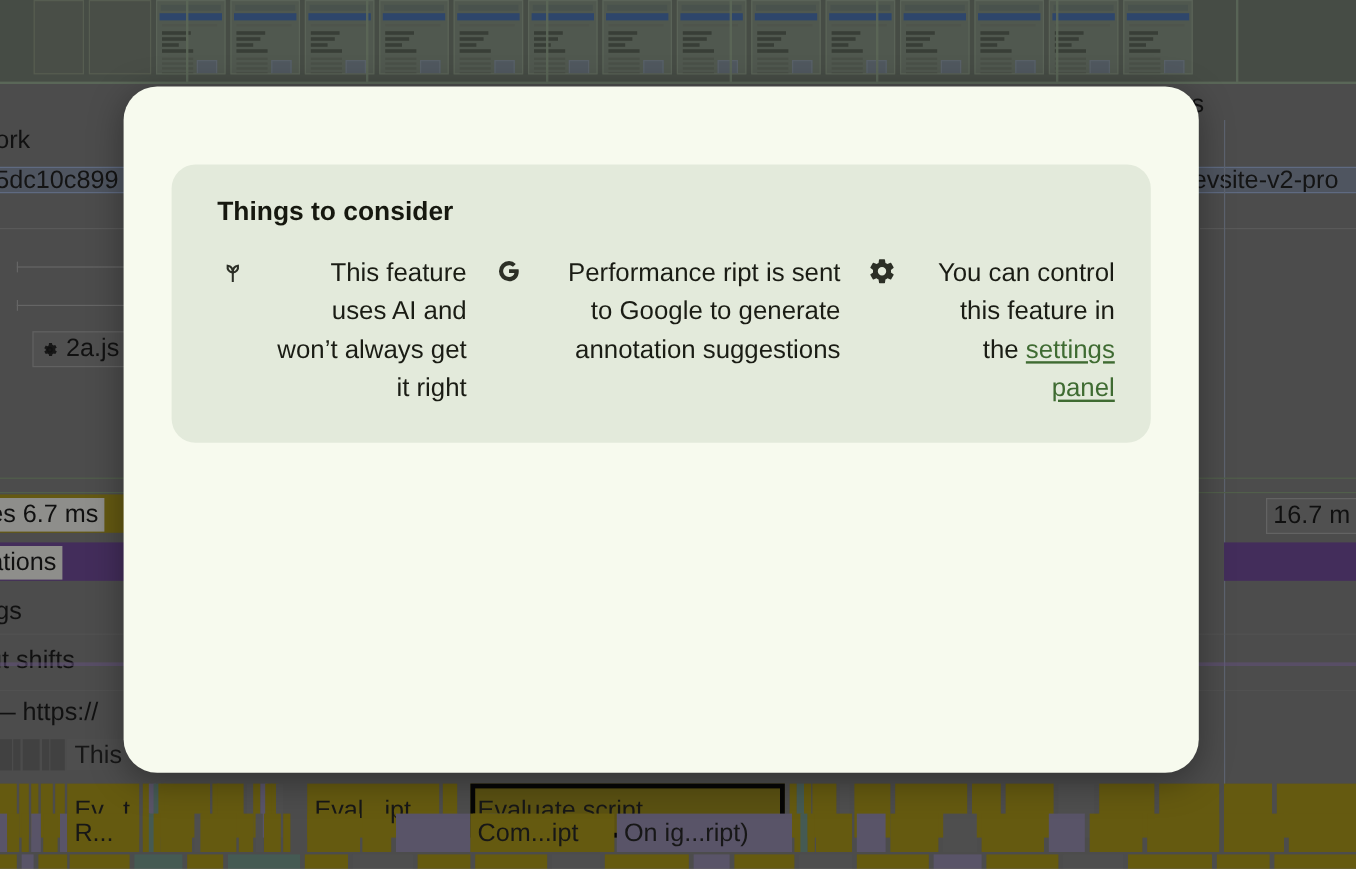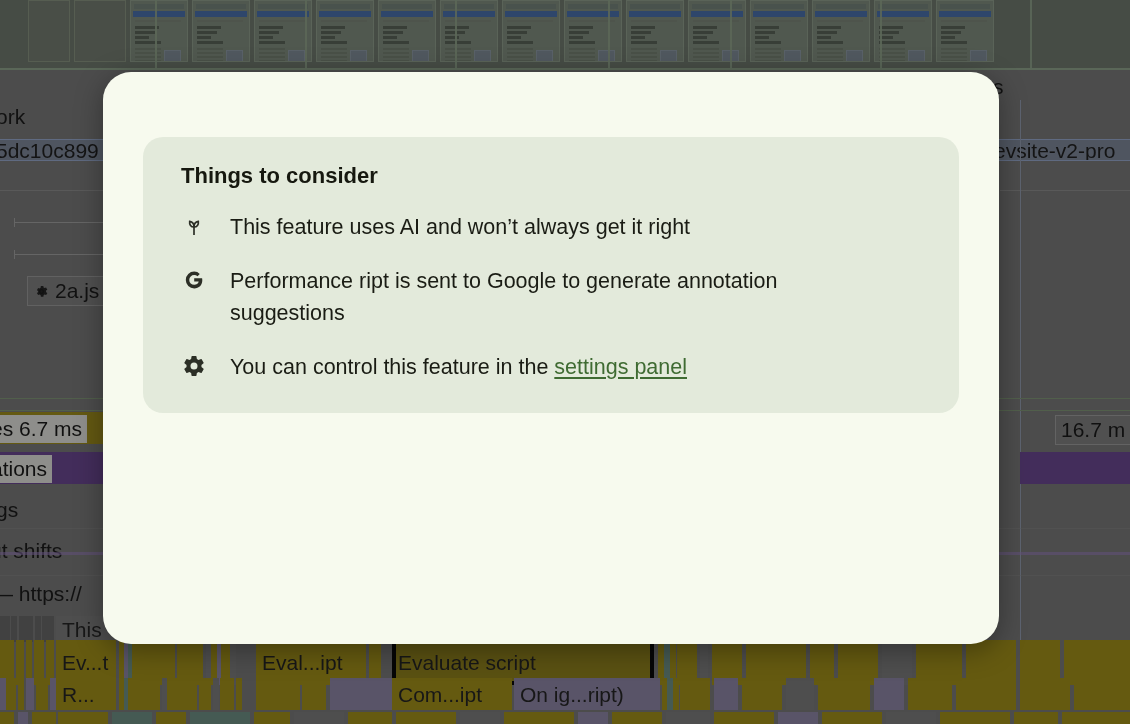--- a/index.html
+++ b/index.html
@@ -124,21 +124,21 @@
 
   .consider-card {
     margin-top: 31px;
     background: #e3eadb; border-radius: 20px;
     padding: 26px 30px 30px 38px;
     flex: 0 0 auto;
   }
   .consider-title {
     font-size: 22px; font-weight: 700; color: #16180f; margin-bottom: 22px;
   }
-  .bullet-list { display: flex; flex-direction: column; gap: 22px; }
+  .bullet-list { display: flex; gap: 22px; text-align: right; }
   .bullet { display: flex; align-items: flex-start; gap: 23px; }
   .bullet-icon {
     width: 26px; height: 26px; flex: 0 0 auto; margin-top: 2px;
     display: flex; align-items: center; justify-content: center;
   }
   .bullet-text {
     font-size: 21.5px; line-height: 32px; color: #1a1c14; max-width: 660px;
   }
   .link {
     color: #3f6b32; text-decoration: underline; text-underline-offset: 3px; cursor: pointer;
@@ -507,21 +507,21 @@
     <div class="flame">
       <div class="frow" id="frow0" style="top:2px;height:26px">
           <div class="fblk f-dark" style="left: 0px; width: 10px;"></div>
           <div class="fblk f-dark" style="left: 11px; width: 6px;"></div>
           <div class="fblk f-dark" style="left: 19px; width: 4px;"></div>
           <div class="fblk f-dark" style="left: 25px; width: 8px;"></div>
           <div class="fblk f-dark" style="left: 35px; width: 5px;"></div>
           <div class="fblk f-dark" style="left: 42px; width: 12px;"></div>
           <div class="fblk f-gray" style="left: 56px; width: 58px;">This</div>
         </div>
-      <div class="frow" id="frow1" style="top:26px;height:45px">
+      <div class="frow" id="frow1" style="top:39px;height:45px">
           <div class="fblk f-olive" style="left: 0px; width: 14px;"></div>
           <div class="fblk f-olive" style="left: 16px; width: 8px;"></div>
           <div class="fblk f-olive" style="left: 26px; width: 6px;"></div>
           <div class="fblk f-olive" style="left: 34px; width: 10px;"></div>
           <div class="fblk f-olive" style="left: 46px; width: 8px;"></div>
           <div class="fblk f-olive" style="left: 56px; width: 60px;">Ev...t</div>
           <div class="fblk f-olive" style="left: 119px; width: 3px;"></div>
           <div class="fblk f-purple" style="left: 124px; width: 2px;"></div>
           <div class="fblk f-teal" style="left: 128px; width: 2px;"></div>
           <div class="fblk f-olive" style="left: 132px; width: 3px;"></div>

